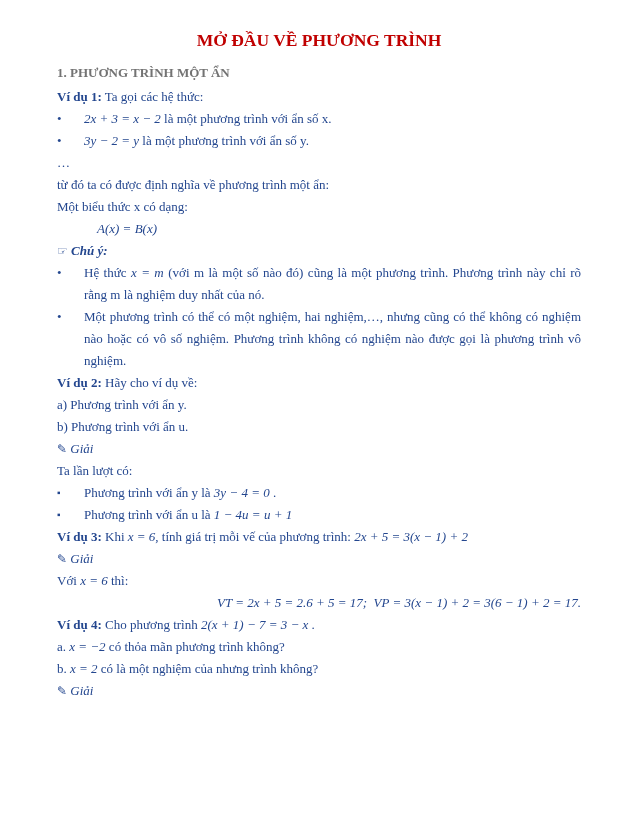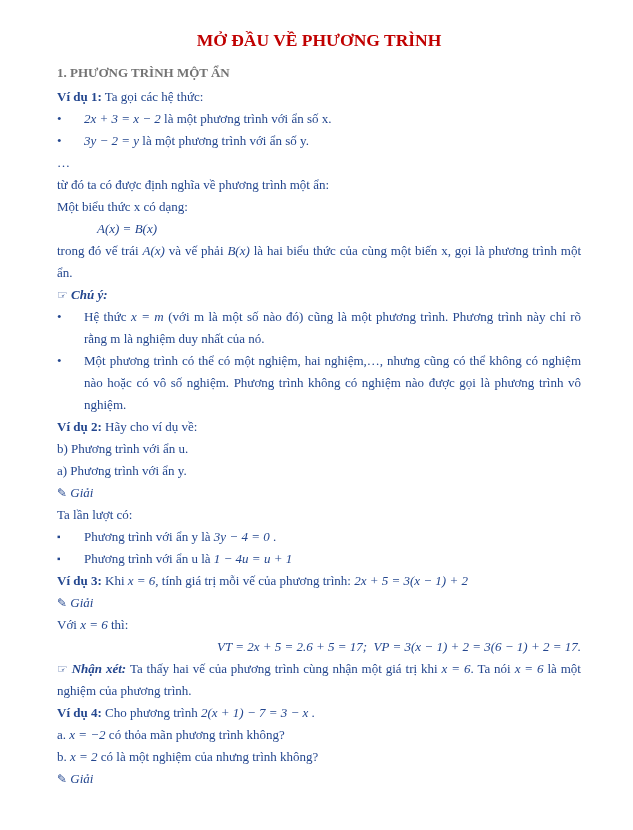--- a/index.html
+++ b/index.html
@@ -49,36 +49,35 @@
     <span class="dot">•</span>
     <div class="bt"><span class="m">3y − 2 = y</span><span> là một phương trình với ẩn số y.</span></div>
   </div>
 
   <p>…</p>
   <p>từ đó ta có được định nghĩa về phương trình một ẩn:</p>
   <p>Một biểu thức x có dạng:</p>
 
   <p class="eq"><span class="m">A(x) = B(x)</span></p>
 
-  <p class="just"><span>trong đó vế trái </span><span class="m">A(x)</span><span> và vế phải </span><span class="m">B(x)</span><span> là hai biểu thức của cùng một biến x, gọi là phương trình một ẩn.</span></p>
 
   <p><span class="hand">☞</span> <span class="notelabel">Chú ý:</span></p>
 
   <div class="bullet">
     <span class="dot">•</span>
     <div class="bt just"><span>Hệ thức </span><span class="m">x = m</span><span> (với m là một số nào đó) cũng là một phương trình. Phương trình này chỉ rõ rằng m là nghiệm duy nhất của nó.</span></div>
   </div>
   <div class="bullet">
     <span class="dot">•</span>
     <div class="bt just">Một phương trình có thể có một nghiệm, hai nghiệm,…, nhưng cũng có thể không có nghiệm nào hoặc có vô số nghiệm. Phương trình không có nghiệm nào được gọi là phương trình vô nghiệm.</div>
   </div>
 
   <p><b>Ví dụ 2:</b><span> Hãy cho ví dụ về:</span></p>
+  <p>a) Phương trình với ẩn y.</p>
   <p>b) Phương trình với ẩn u.</p>
-  <p>a) Phương trình với ẩn y.</p>
 
   <p class="giai"><span class="pencil">✎</span> <span>Giải</span></p>
 
   <p>Ta lần lượt có:</p>
 
   <div class="bullet sqlist">
     <span class="dot">▪</span>
     <div class="bt"><span>Phương trình với ẩn y là </span><span class="m">3y − 4 = 0</span><span> .</span></div>
   </div>
   <div class="bullet sqlist">
@@ -87,21 +86,20 @@
   </div>
 
   <p><b>Ví dụ 3:</b><span> Khi </span><span class="m">x = 6</span><span>, tính giá trị mỗi vế của phương trình: </span><span class="m">2x + 5 = 3(x − 1) + 2</span></p>
 
   <p class="giai"><span class="pencil">✎</span> <span>Giải</span></p>
 
   <p><span>Với </span><span class="m">x = 6</span><span> thì:</span></p>
 
   <p class="pre"><span class="m">VT = 2x + 5 = 2.6 + 5 = 17;  VP = 3(x − 1) + 2 = 3(6 − 1) + 2 = 17.</span></p>
 
-  <p class="just"><span class="hand">☞</span> <span class="notelabel">Nhận xét:</span><span> Ta thấy hai vế của phương trình cùng nhận một giá trị khi </span><span class="m">x = 6</span><span>. Ta nói </span><span class="m">x = 6</span><span> là một nghiệm của phương trình.</span></p>
 
   <p><b>Ví dụ 4:</b><span> Cho phương trình </span><span class="m">2(x + 1) − 7 = 3 − x</span><span> .</span></p>
 
   <p><span>a. </span><span class="m">x = −2</span><span> có thỏa mãn phương trình không?</span></p>
   <p><span>b. </span><span class="m">x = 2</span><span> có là một nghiệm của nhưng trình không?</span></p>
 
   <p class="giai"><span class="pencil">✎</span> <span>Giải</span></p>
 
 </div>
 

